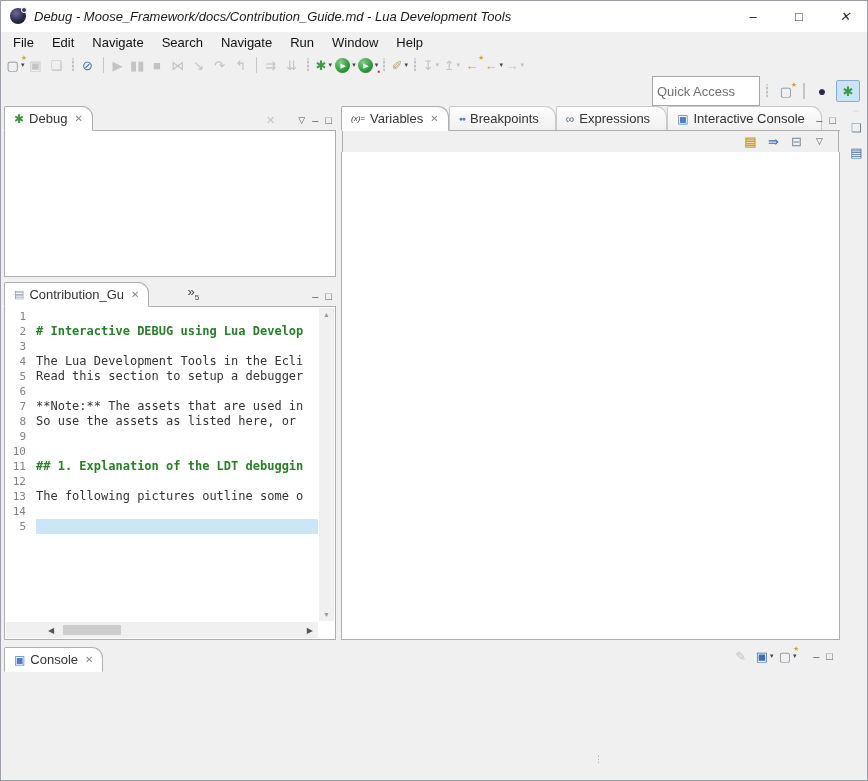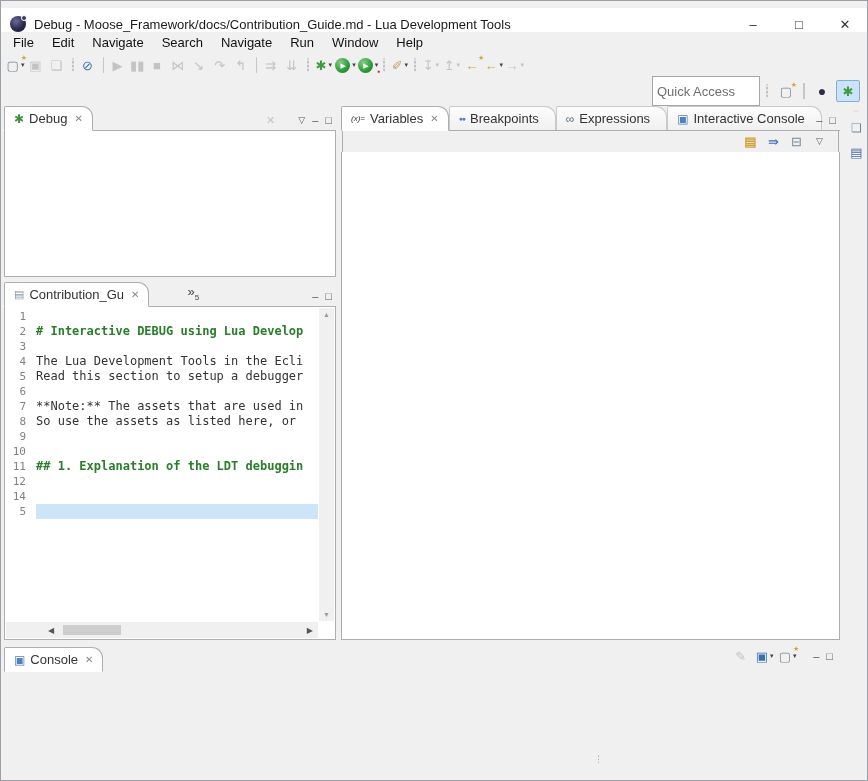--- a/index.html
+++ b/index.html
@@ -4,21 +4,21 @@
 <style>
   * { box-sizing: border-box; margin: 0; padding: 0; }
   html,body { width:868px; height:781px; }
   body {
     position:relative; background:#f0f0f0; overflow:hidden;
     font-family:"Liberation Sans",sans-serif; color:#222;
   }
   body::after { content:""; position:absolute; inset:0; border:1px solid #9aa0a6; pointer-events:none; }
 
   
-  .titlebar { position:absolute; left:0; top:8px; width:868px; height:32px; background:#fff; display:flex; align-items:center; }
+  .titlebar { position:absolute; left:0; top:0; width:868px; height:32px; background:#fff; display:flex; align-items:center;font-style:italic; }
   .app-icon { width:16px; height:16px; border-radius:50%; margin:0 8px 0 10px; flex:none;
     background: radial-gradient(circle at 38% 32%, #6a6a9a 0%, #2a2a4c 55%, #14142c 100%);
     position:relative; }
   .app-icon::after { content:""; position:absolute; right:-1px; top:-1px; width:4px; height:4px; border-radius:50%; background:#3a3a5e; border:1px solid #fff; }
   .title-text { font-size:13px; color:#1a1a1a; white-space:nowrap; }
   .win-controls { position:absolute; right:0; top:0; height:32px; display:flex; }
   .wbtn { width:46px; height:32px; display:flex; align-items:center; justify-content:center; font-size:13px; color:#333; }
 
   
   .menubar { position:absolute; left:0; top:32px; width:868px; height:20px; display:flex; align-items:center; padding-left:4px; background:#f0f0f0; }
@@ -429,20 +429,24 @@
         <div class="eline heading">
           <span class="ln">11</span>
           <span class="code">## 1. Explanation of the LDT debuggin</span>
         </div>
 
         <div class="eline plain">
           <span class="ln">12</span>
           <span class="code"></span>
         </div>
 
+        <div class="eline plain">
+          <span class="ln">13</span>
+          <span class="code">The following pictures outline some o</span>
+        </div>
 
         <div class="eline plain">
           <span class="ln">14</span>
           <span class="code"></span>
         </div>
 
         <div class="eline current">
           <span class="ln">5</span>
           <span class="code"></span>
         </div>

